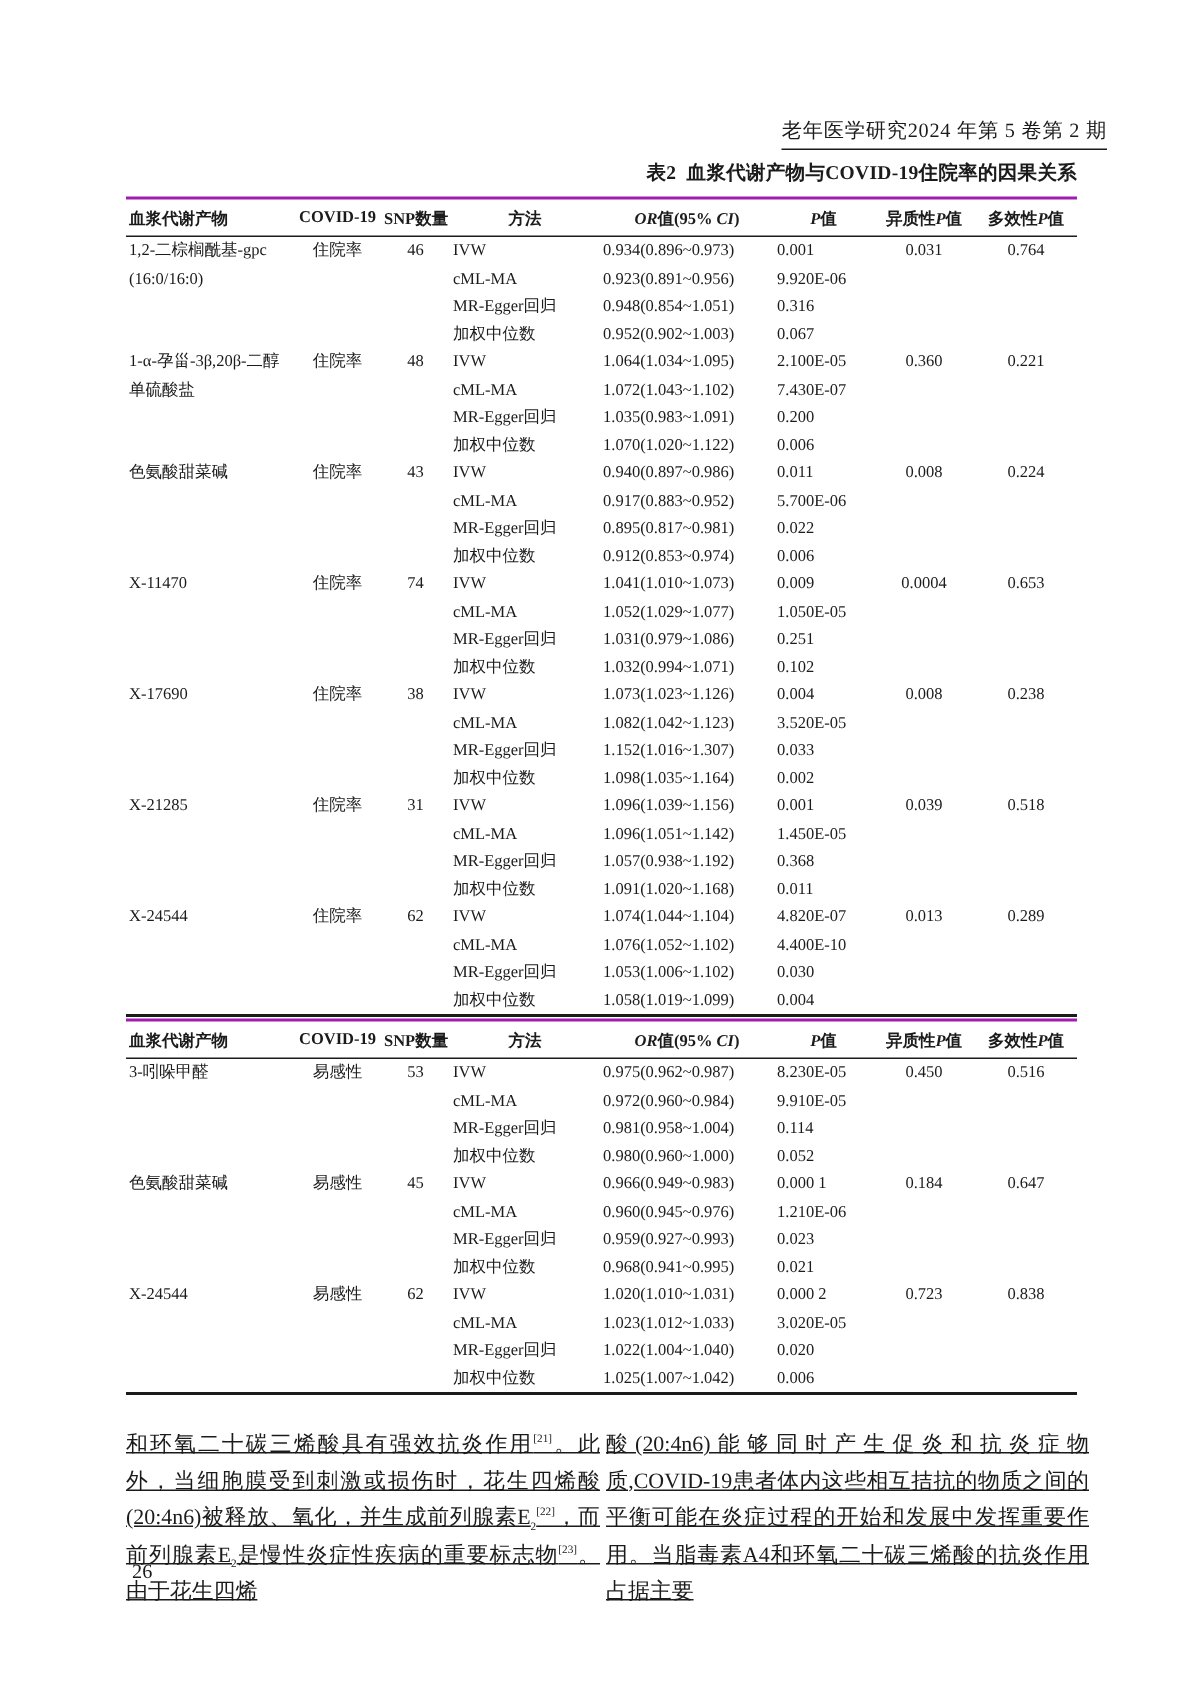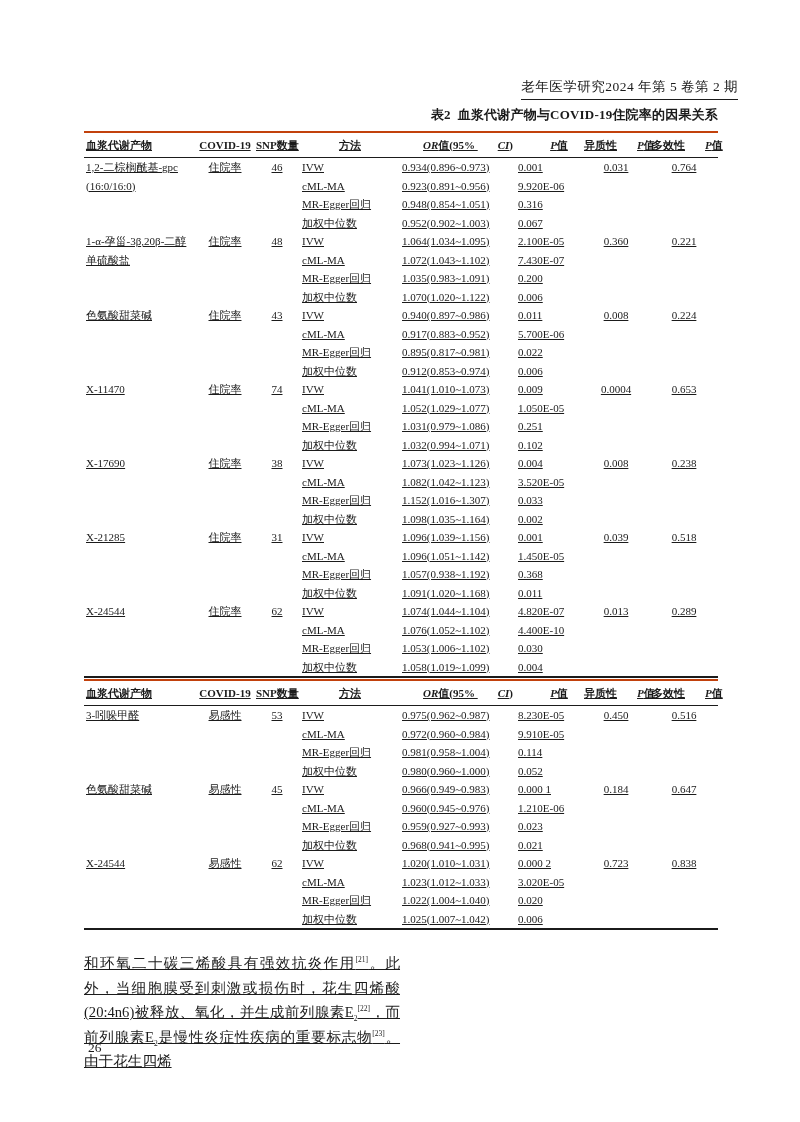--- a/index.html
+++ b/index.html
@@ -18,23 +18,22 @@
   }
   .table-block { position:absolute; left:84px; width:634px; }
   .tb2 { top:106px; }
   .tb3 { top:679px; }
   .table-title {
     text-align:right; font-weight:bold; font-size:13px;
     margin-bottom:7px; white-space:pre; letter-spacing:0.2px;
   }
   table.data-table {
     border-collapse:collapse; table-layout:fixed; width:634px;
-    border-top:2px solid #c2410c; border-bottom:2px solid #1b1b1b;
+    border-top:2px solid #a21caf; border-bottom:2px solid #1b1b1b;
     font-size:11px;
-    text-decoration:underline;
   }
   .data-table col.c0 { width:112px; }
   .data-table col.c1 { width:58px; }
   .data-table col.c2 { width:46px; }
   .data-table col.c3 { width:100px; }
   .data-table col.c4 { width:116px; }
   .data-table col.c5 { width:66px; }
   .data-table col.c6 { width:68px; }
   .data-table col.c7 { width:68px; }
   .data-table th {
@@ -42,21 +41,21 @@
     border-bottom:1px solid #1b1b1b; font-size:11px;
     white-space:nowrap; overflow:visible;
   }
   .data-table td {
     height:18.5px; padding:0 2px; line-height:18.5px;
     white-space:nowrap; overflow:visible;
   }
   .al { text-align:left; }
   .ac { text-align:center; }
   td.vtop { vertical-align:top; white-space:normal; line-height:18.5px; }
-  .it { font-style:italic;margin-left:20px; }
+  .it { font-style:italic; }
   sup,sub { font-size:7.5px; line-height:0; }
   .bodytext {
     position:absolute; top:951px; width:316px;
     font-size:14.6px; line-height:24.6px; text-align:justify;
     text-justify:inter-ideograph;
     text-decoration:underline;
   }
   .col-left  { left:84px; }
   .col-right { left:404px; width:322px; }
   .page-number {
@@ -378,16 +377,17 @@
               <td class="al">1.025(1.007~1.042)</td>
               <td class="al">0.006</td>
             </tr>
           </tbody>
         </table>
       </div>
   </div>
 
   <div class="bodytext col-left"><span>和环氧二十碳三烯酸具有强效抗炎作用</span><sup>[21]</sup><span>。此外，当细胞膜受到刺激或损伤时，花生四烯酸(20:4n6)被释放、氧化，并生成前列腺素E</span><sub>2</sub><sup>[22]</sup><span>，而前列腺素E</span><sub>2</sub><span>是慢性炎症性疾病的重要标志物</span><sup>[23]</sup><span>。由于花生四烯</span></div>
 
+  <div class="bodytext col-right"><span>酸(20:4n6)能够同时产生促炎和抗炎症物质,COVID-19患者体内这些相互拮抗的物质之间的平衡可能在炎症过程的开始和发展中发挥重要作用。当脂毒素A4和环氧二十碳三烯酸的抗炎作用占据主要</span></div>
 
   <div class="page-number">26</div>
 
 </div>
 
 </body></html>

